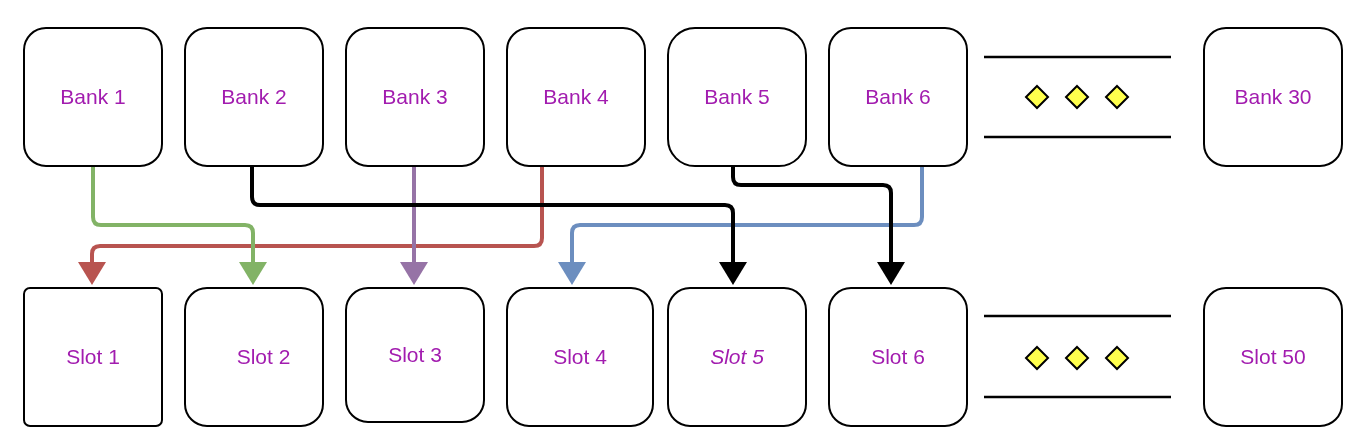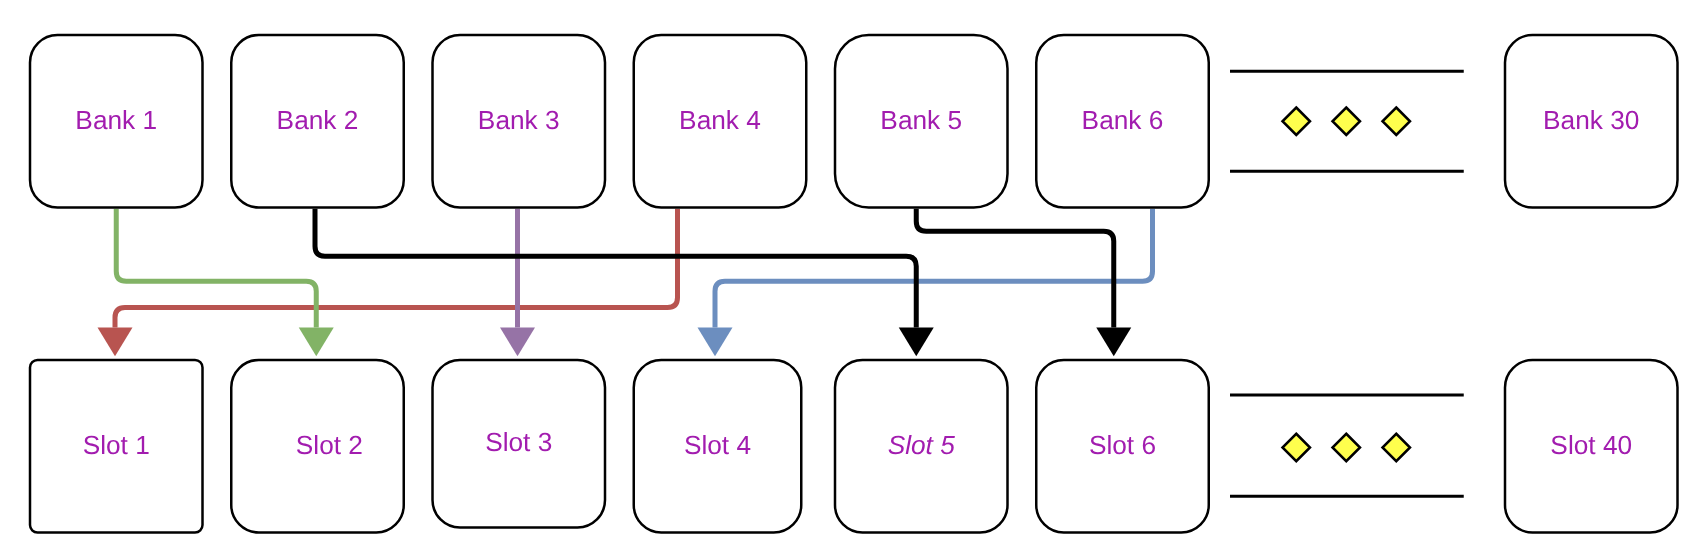--- a/index.html
+++ b/index.html
@@ -83,26 +83,26 @@
   <div id="slot-row">
       <div class="node" style="left: 23px; top: 287px; width: 140px; height: 140px; border-radius: 7px;">
         <span>Slot 1</span>
       </div>
       <div class="node" style="left: 184px; top: 287px; width: 140px; height: 140px; border-radius: 23px; padding-left: 19px;">
         <span>Slot 2</span>
       </div>
       <div class="node" style="left: 345px; top: 287px; width: 140px; height: 136px; border-radius: 23px;">
         <span>Slot 3</span>
       </div>
-      <div class="node" style="left: 506px; top: 287px; width: 136px; height: 140px; border-radius: 23px;">
+      <div class="node" style="left: 506px; top: 287px; width: 148px; height: 140px; border-radius: 23px;">
         <span>Slot 4</span>
       </div>
       <div class="node" style="left: 667px; top: 287px; width: 140px; height: 140px; border-radius: 23px; font-style: italic;">
         <span>Slot 5</span>
       </div>
       <div class="node" style="left: 828px; top: 287px; width: 140px; height: 140px; border-radius: 23px;">
         <span>Slot 6</span>
       </div>
       <div class="node" style="left: 1203px; top: 287px; width: 140px; height: 140px; border-radius: 23px;">
-        <span>Slot 40</span>
+        <span>Slot 50</span>
       </div>
     </div>
 </div>
 
 </body></html>

